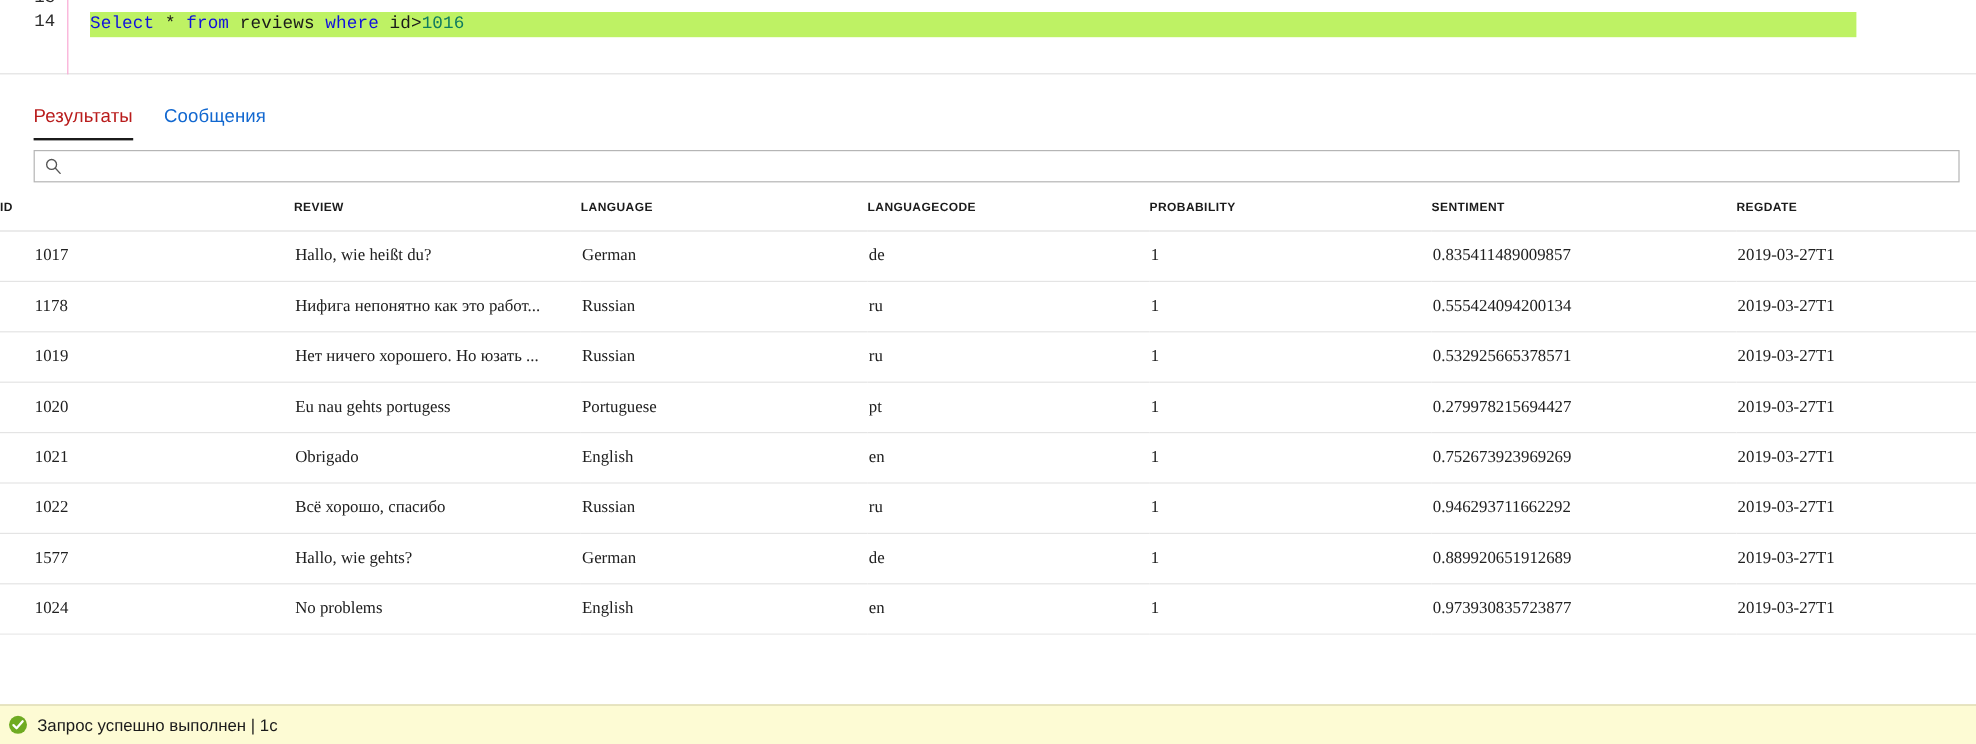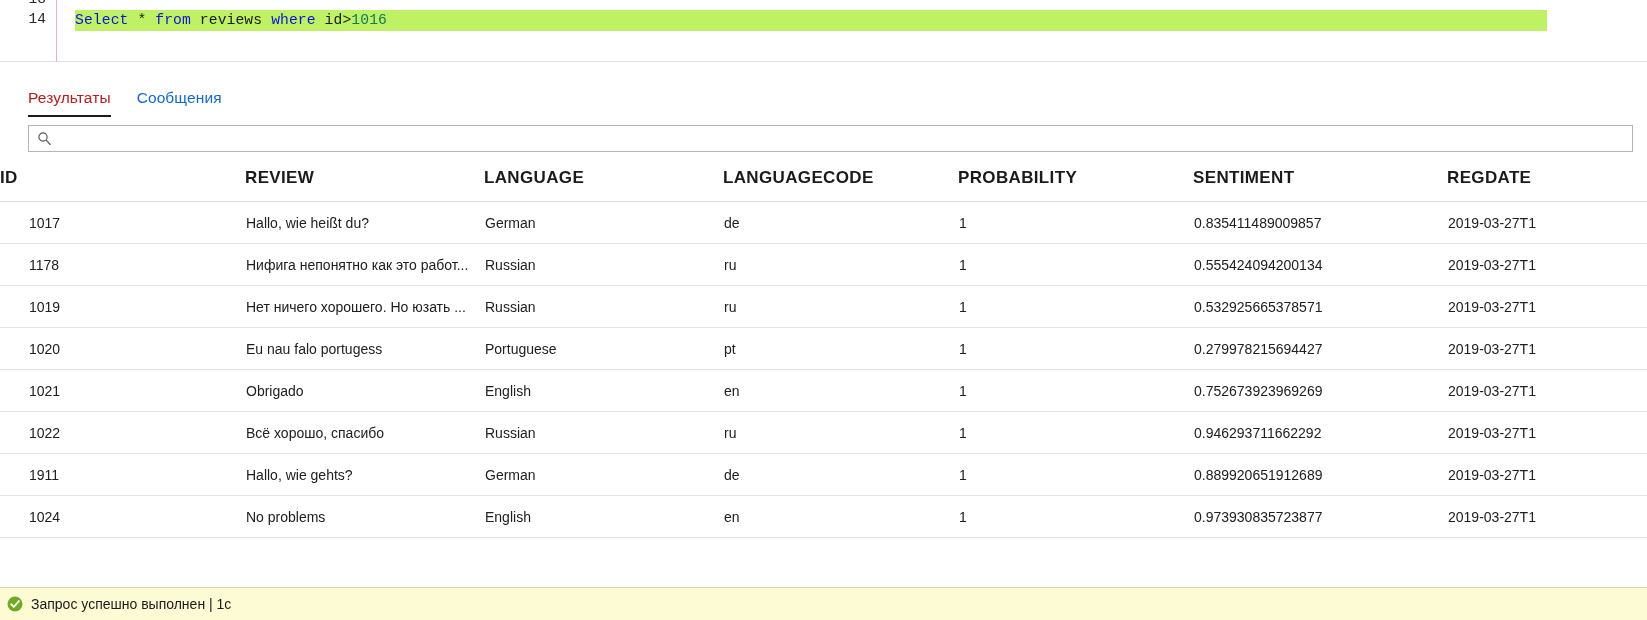--- a/index.html
+++ b/index.html
@@ -106,37 +106,38 @@
     width: 1647px;
     overflow: hidden;
   }
   table.grid {
     border-collapse: collapse;
     table-layout: fixed;
     width: 1796px; 
   }
   table.grid th {
     text-align: left;
-    font-size: 17px;
+    font-size: 10px;
     font-weight: bold;
     color: #1b1b1b;
     letter-spacing: .35px;
     padding: 0 0 13px 0;
     border-bottom: 1px solid #dedede;
     white-space: nowrap;
   }
   table.grid td {
     font-size: 14px;
     color: #202020;
     height: 42px;
     border-bottom: 1px solid #e4e4e4;
     white-space: nowrap;
     overflow: hidden;
     text-overflow: ellipsis;
     padding-right: 10px;
+    font-family: Liberation Serif, serif;
   }
   col.c-id   { width: 245px; }
   col.c-rev  { width: 239px; }
   col.c-lang { width: 239px; }
   col.c-code { width: 235px; }
   col.c-prob { width: 235px; }
   col.c-sent { width: 254px; }
   col.c-date { width: 349px; }
   th.pad-l, td.pad-l { padding-left: 29px; }
 
@@ -226,21 +227,21 @@
           <td class="pad-l">1019</td>
           <td>Нет ничего хорошего. Но юзать ...</td>
           <td>Russian</td>
           <td>ru</td>
           <td>1</td>
           <td>0.532925665378571</td>
           <td>2019-03-27T1</td>
         </tr>
         <tr>
           <td class="pad-l">1020</td>
-          <td>Eu nau falo portugess</td>
+          <td>Eu nau gehts portugess</td>
           <td>Portuguese</td>
           <td>pt</td>
           <td>1</td>
           <td>0.279978215694427</td>
           <td>2019-03-27T1</td>
         </tr>
         <tr>
           <td class="pad-l">1021</td>
           <td>Obrigado</td>
           <td>English</td>
@@ -252,21 +253,21 @@
         <tr>
           <td class="pad-l">1022</td>
           <td>Всё хорошо, спасибо</td>
           <td>Russian</td>
           <td>ru</td>
           <td>1</td>
           <td>0.946293711662292</td>
           <td>2019-03-27T1</td>
         </tr>
         <tr>
-          <td class="pad-l">1911</td>
+          <td class="pad-l">1577</td>
           <td>Hallo, wie gehts?</td>
           <td>German</td>
           <td>de</td>
           <td>1</td>
           <td>0.889920651912689</td>
           <td>2019-03-27T1</td>
         </tr>
         <tr>
           <td class="pad-l">1024</td>
           <td>No problems</td>

